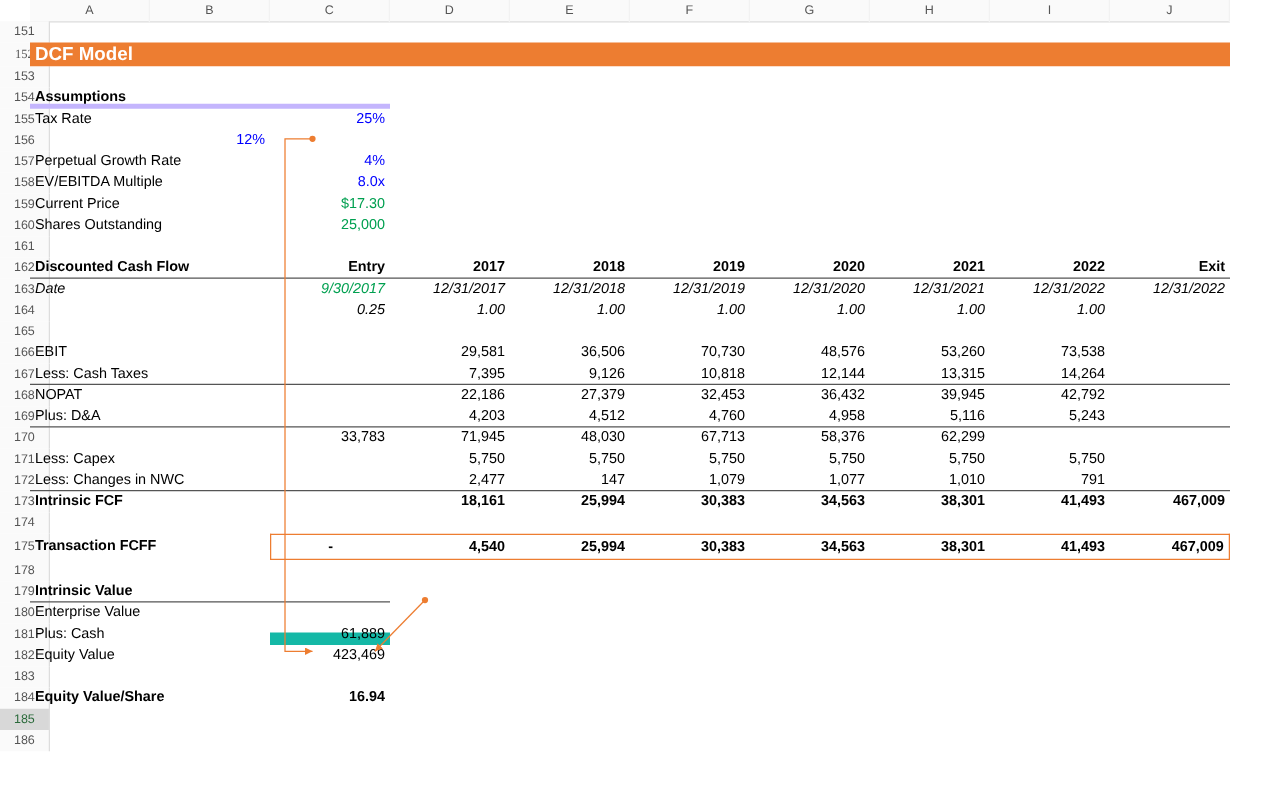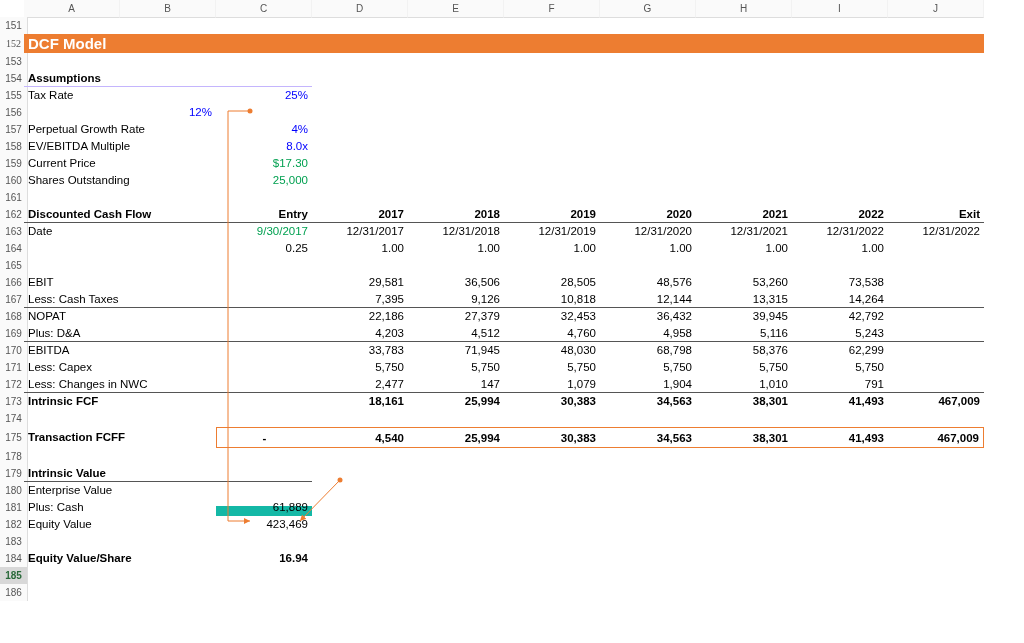--- a/index.html
+++ b/index.html
@@ -13,21 +13,21 @@
   .sheet {
     width: 1024px;
     height: 643px;
     position: relative;
     box-sizing: border-box;
   }
   .row-header-col {
     position: absolute;
     left: 0;
     top: 0;
-    width: 28px;
+    width: 40px;
   }
   .row-header {
     height: 17px;
     line-height: 17px;
     font-size: 10px;
     color: #555;
     text-align: center;
     border-right: 1px solid #ddd;
     box-sizing: border-box;
     background: #fafafa;
@@ -65,53 +65,53 @@
   .cell {
     padding: 0 4px;
     box-sizing: border-box;
     white-space: nowrap;
     overflow: hidden;
     font-size: 11.5px;
   }
   .rgt { text-align: right; }
   .lft { text-align: left; }
   .bld { font-weight: bold; }
-  .ita { }
+  .ita { font-style: italic; }
   .blue { color: #0000ff; }
   .green { color: #00a050; }
   .title-bar {
     grid-column: 1 / span 9;
     background: #ed7d31;
     color: #fff;
     font-weight: bold;
     font-size: 15px;
     padding-left: 4px;
     height: 19px;
     line-height: 19px;
   }
   .ul-b { border-bottom: 1px solid #555; }
-  .ul-b-full { border-bottom: 1px solid #c4b5fd; }
+  .ul-b-full { border-bottom: 4px solid #c4b5fd; }
   .box-orange {
     border: 1.5px solid #ed7d31;
     box-sizing: border-box;
   }
   .box-gray {
     border: 5px solid #14b8a6;
     box-sizing: border-box;
     margin-top: 24px;
   }
   svg.arrows {
     position: absolute;
     top: 0;
     left: 0;
     pointer-events: none;
   }
   .sel-row-hdr {
     background: #d8d8d8 !important;
-    font-weight: bold;
+    font-weight: normal;
     color: #2a6a3a;
   }
   .sel-row {
     
   }
 </style>
 </head>
 <body>
 
 <div class="sheet">
@@ -247,21 +247,21 @@
       <div class="cell rgt ita">1.00</div>
     </div>
 
     <div class="r"></div>
 
     <div class="r">
       <div class="cell lft">EBIT</div>
       <div class="cell"></div>
       <div class="cell rgt">29,581</div>
       <div class="cell rgt">36,506</div>
-      <div class="cell rgt">28,505</div>
+      <div class="cell rgt">70,730</div>
       <div class="cell rgt">48,576</div>
       <div class="cell rgt">53,260</div>
       <div class="cell rgt">73,538</div>
       <div class="cell"></div>
     </div>
 
     <div class="r">
       <div class="cell lft ul-b">Less: Cash Taxes</div>
       <div class="cell ul-b"></div>
       <div class="cell rgt ul-b">7,395</div>
@@ -291,26 +291,25 @@
       <div class="cell rgt ul-b">4,203</div>
       <div class="cell rgt ul-b">4,512</div>
       <div class="cell rgt ul-b">4,760</div>
       <div class="cell rgt ul-b">4,958</div>
       <div class="cell rgt ul-b">5,116</div>
       <div class="cell rgt ul-b">5,243</div>
       <div class="cell ul-b"></div>
     </div>
 
     <div class="r">
-      <div class="cell lft">EBITDA</div>
       <div class="cell"></div>
       <div class="cell rgt">33,783</div>
       <div class="cell rgt">71,945</div>
       <div class="cell rgt">48,030</div>
-      <div class="cell rgt">68,798</div>
+      <div class="cell rgt">67,713</div>
       <div class="cell rgt">58,376</div>
       <div class="cell rgt">62,299</div>
       <div class="cell"></div>
     </div>
 
     <div class="r">
       <div class="cell lft">Less: Capex</div>
       <div class="cell"></div>
       <div class="cell rgt">5,750</div>
       <div class="cell rgt">5,750</div>
@@ -320,21 +319,21 @@
       <div class="cell rgt">5,750</div>
       <div class="cell"></div>
     </div>
 
     <div class="r">
       <div class="cell lft ul-b">Less: Changes in NWC</div>
       <div class="cell ul-b"></div>
       <div class="cell rgt ul-b">2,477</div>
       <div class="cell rgt ul-b">147</div>
       <div class="cell rgt ul-b">1,079</div>
-      <div class="cell rgt ul-b">1,904</div>
+      <div class="cell rgt ul-b">1,077</div>
       <div class="cell rgt ul-b">1,010</div>
       <div class="cell rgt ul-b">791</div>
       <div class="cell ul-b"></div>
     </div>
 
     <div class="r">
       <div class="cell lft bld">Intrinsic FCF</div>
       <div class="cell"></div>
       <div class="cell rgt bld">18,161</div>
       <div class="cell rgt bld">25,994</div>

